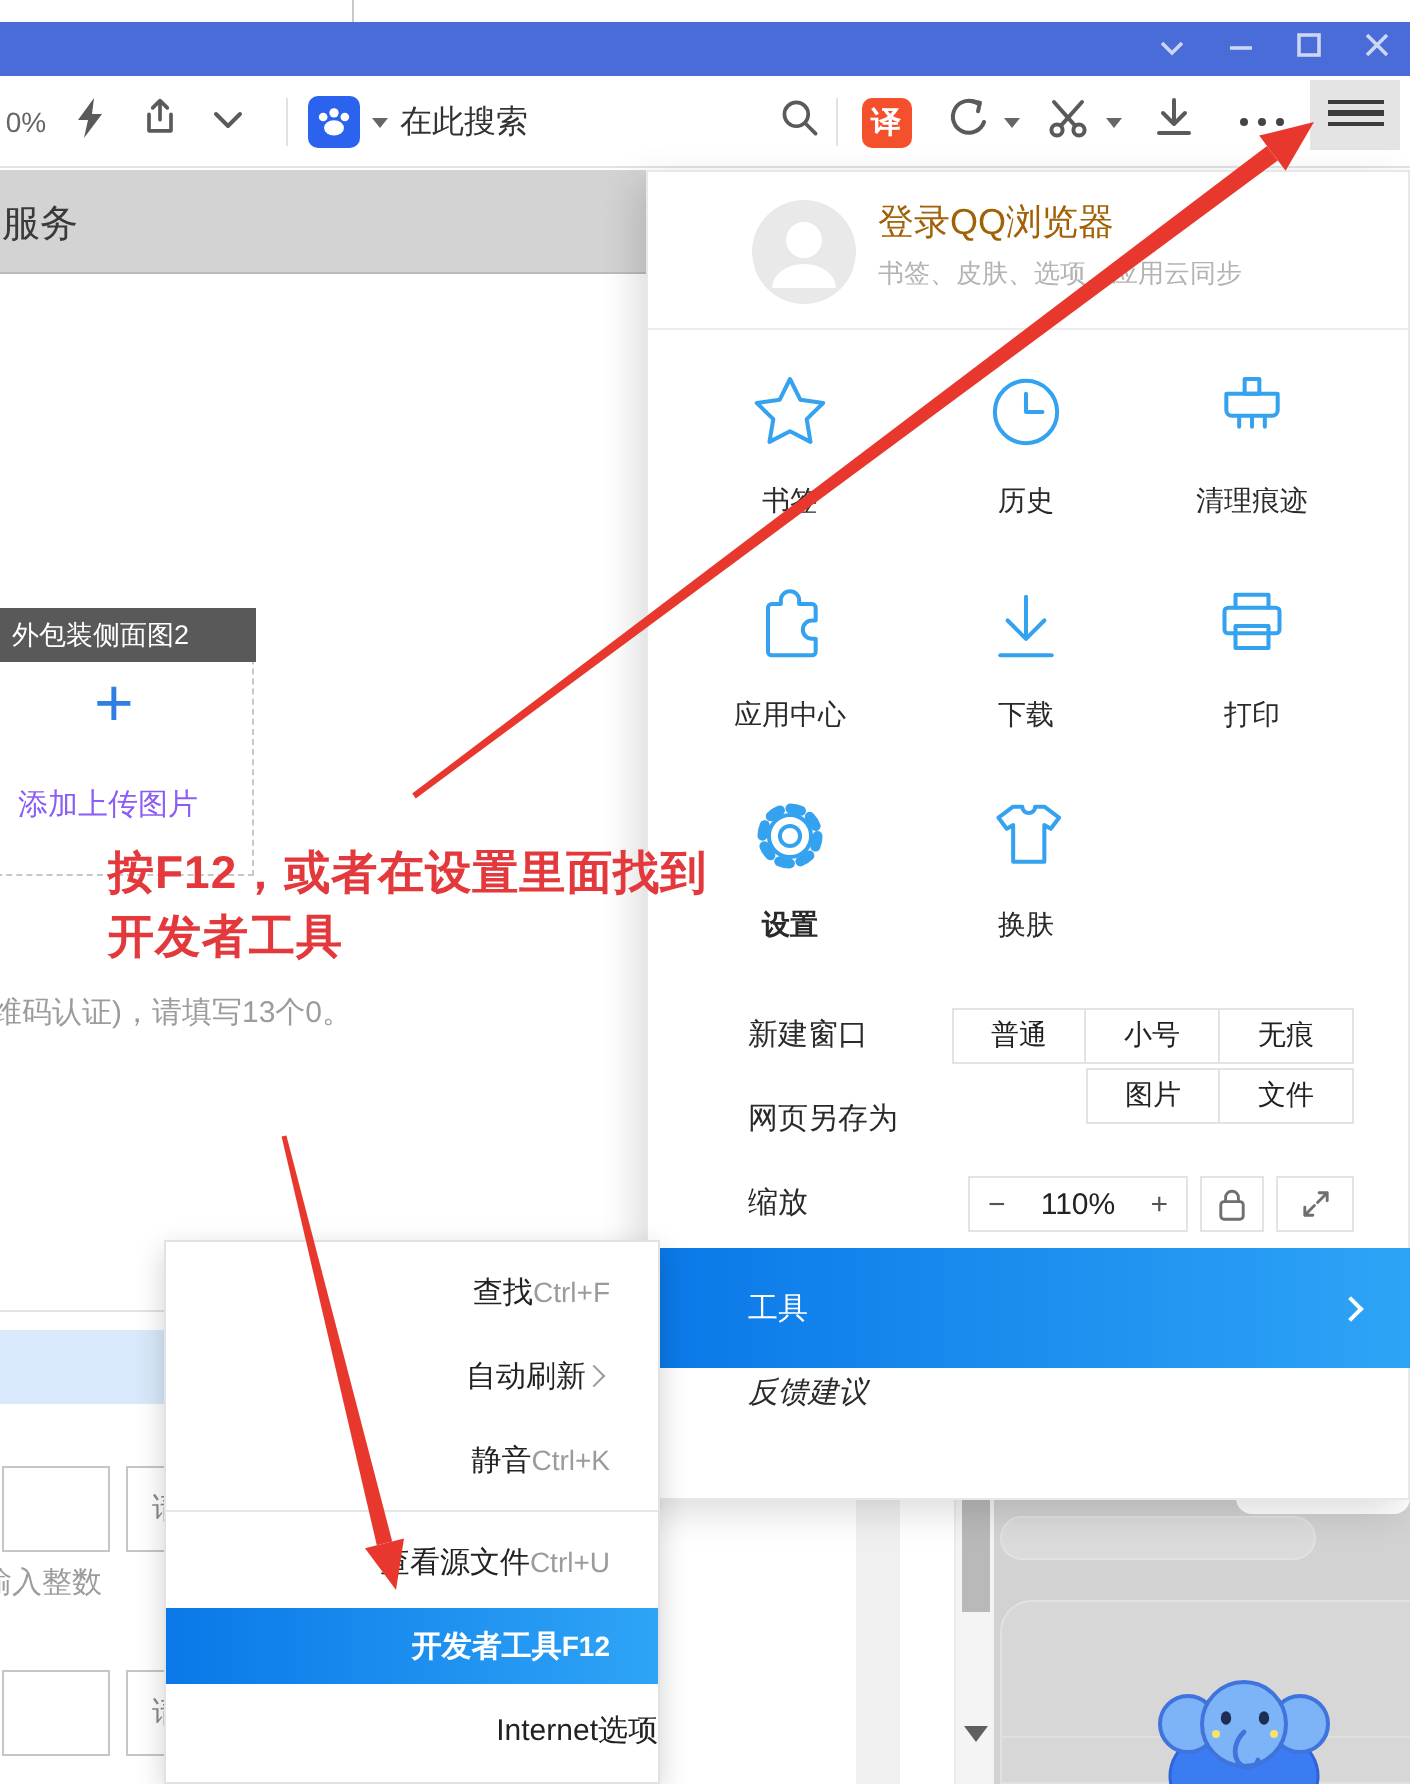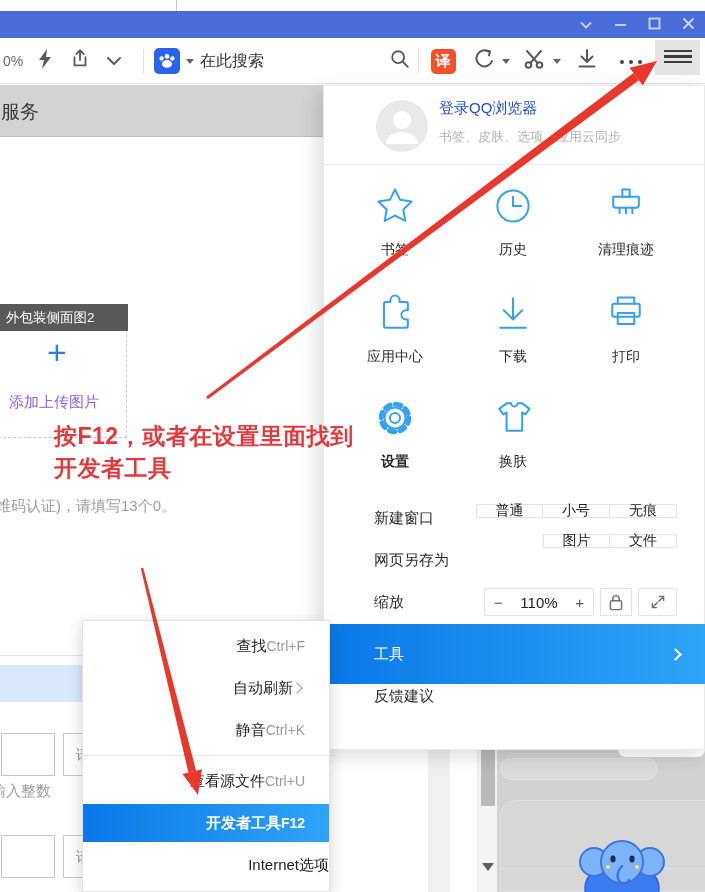--- a/index.html
+++ b/index.html
@@ -54,29 +54,29 @@
                 border-left:6px solid transparent;border-right:6px solid transparent;border-top:8px solid #5f5f5f;}
   .gray-panel{left:497px;top:745px;width:208px;height:147px;background:#d2d2d2;z-index:1;}
   .gp-notch{position:absolute;left:121px;top:0;width:87px;height:12px;background:#fff;border-radius:0 0 8px 8px;}
   .gp-r1{position:absolute;left:3px;top:13px;width:158px;height:22px;background:#dbdbdb;border:1px solid #e2e2e2;border-radius:11px;}
   .gp-r2{position:absolute;left:3px;top:55px;width:210px;height:92px;background:#d7d7d7;border:1px solid #e1e1e1;border-radius:16px 0 0 0;}
   .gp-line{position:absolute;left:3px;top:123px;width:205px;height:1px;background:#e0e0e0;}
 
   
   .panel{left:323px;top:85px;width:382px;height:665px;background:#fff;border:1px solid #e8e8e8;
          box-shadow:-5px 6px 18px rgba(0,0,0,.14);z-index:10;}
-  .acct-title{position:absolute;left:115px;top:13px;font-size:15px;color:#1d4ed8;}
+  .acct-title{position:absolute;left:115px;top:13px;font-size:18px;color:#a16207;}
   .acct-sub{position:absolute;left:115px;top:42px;font-size:13px;color:#b3b3b3;}
   .panel-div{position:absolute;left:0;top:78px;width:100%;height:1px;background:#ededed;}
   .gcell{position:absolute;width:122px;text-align:center;cursor:pointer;}
   .gcell svg{stroke:#35a2f0;fill:none;stroke-width:2.2;stroke-linecap:round;stroke-linejoin:round;}
   .glabel{display:block;margin-top:9px;font-size:14px;color:#2a2a2a;}
   .prow-label{position:absolute;left:50px;font-size:15px;color:#2a2a2a;line-height:28px;}
   .segs{position:absolute;display:flex;}
-  .seg{width:67px;height:14px;border:1px solid #e3e3e3;border-left:none;background:#fff;font-size:14px;color:#222;
+  .seg{width:67px;height:28px;border:1px solid #e3e3e3;border-left:none;background:#fff;font-size:14px;color:#222;
        display:flex;align-items:center;justify-content:center;cursor:pointer;}
   .seg:first-child{border-left:1px solid #e3e3e3;}
   .zoombox{position:absolute;left:160px;top:502px;width:110px;height:28px;border:1px solid #e3e3e3;
            display:flex;align-items:center;justify-content:space-between;padding:0 9px;font-size:15px;color:#222;}
   .sqbtn{position:absolute;top:502px;height:28px;border:1px solid #e3e3e3;display:flex;align-items:center;justify-content:center;}
   .sqbtn svg{stroke:#6f6f6f;fill:none;stroke-width:1.8;stroke-linecap:round;stroke-linejoin:round;}
   .prow-item{position:absolute;left:0;width:382px;height:60px;display:flex;align-items:center;cursor:pointer;}
   .prow-item .lbl{margin-left:50px;font-size:15px;color:#2a2a2a;flex:1;}
   .prow-item.hl{background:linear-gradient(90deg,#0a78e8,#2ea4f6);}
   .prow-item.hl .lbl{color:#fff;}
@@ -365,21 +365,21 @@
     <div class="sqbtn" style="left:314px;width:39px;">
       <svg width="16" height="16" viewBox="0 0 20 20">
         <path d="M12 3h5v5M17 3l-6 6M8 17H3v-5M3 17l6-6"></path>
         </svg>
     </div>
 
     <div class="prow-item hl" style="top:538px;">
       <span class="lbl">工具</span>
       <span class="chev white"></span>
     </div>
-    <div class="prow-item" style="top:580px;">
+    <div class="prow-item" style="top:580px;font-style:italic;">
       <span class="lbl">反馈建议</span>
     </div>
   </div>
 
   <div class="abs ctx">
     <div class="ctx-item">
       <span class="lbl">查找</span>
       <span class="sc">Ctrl+F</span>
     </div>
     <div class="ctx-item">

